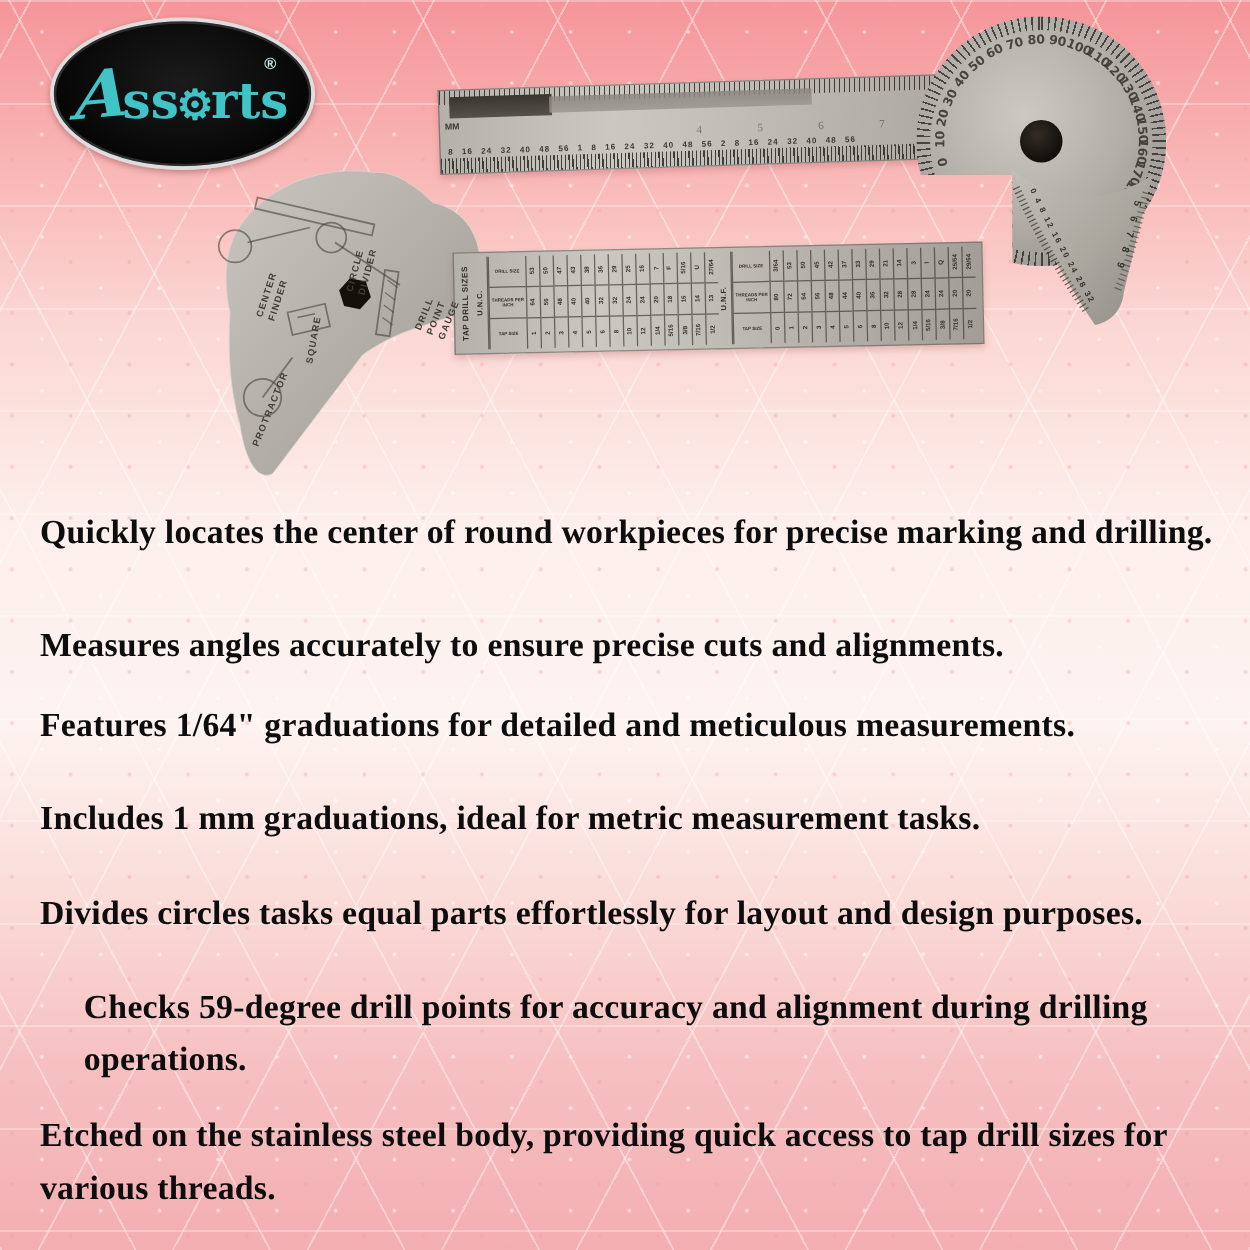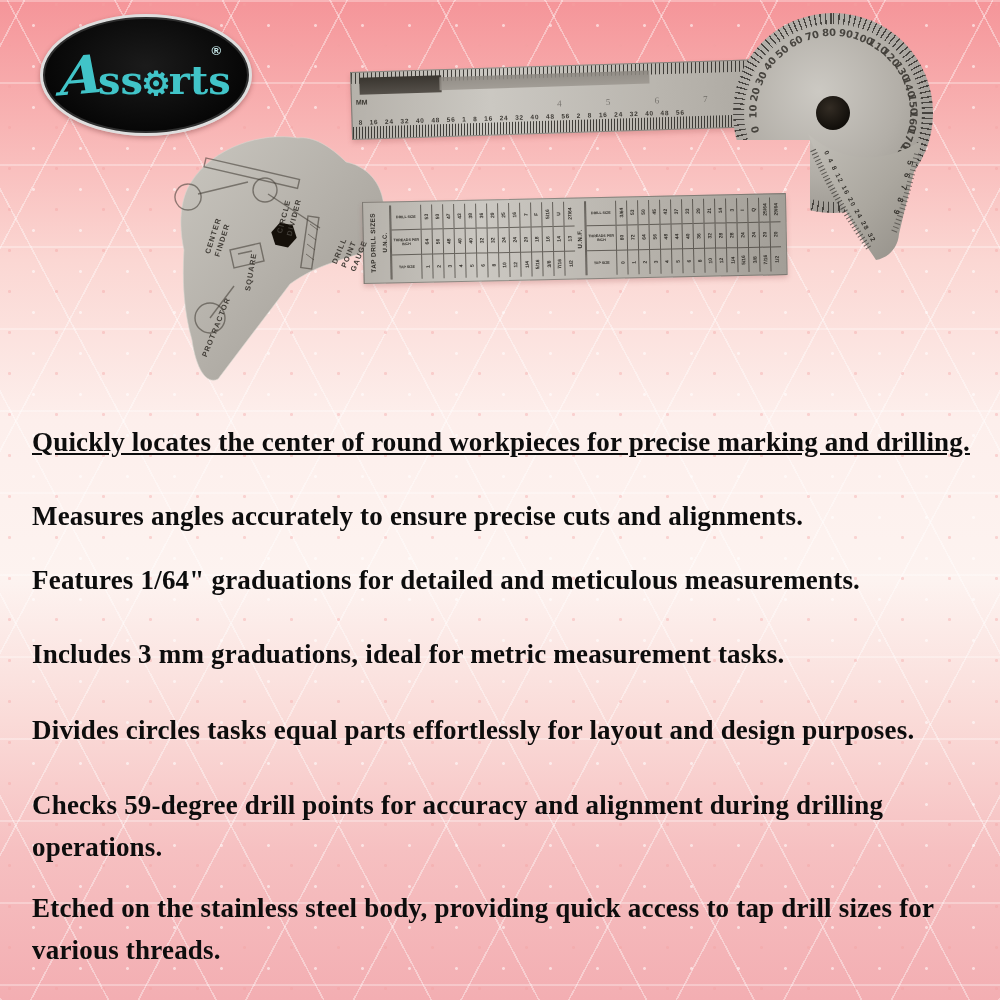--- a/index.html
+++ b/index.html
@@ -511,19 +511,19 @@
         <div class="tcell" data-name="tap-drill-cell">
           <span>20</span>
         </div>
         <div class="tcell" data-name="tap-drill-cell">
           <span>1/2</span>
         </div>
       </div>
     </div>
 </div>
 
-<p class="feature" data-name="feature-line" style="top:422px;text-decoration:underline;">Quickly locates the center of round workpieces for precise marking and drilling.</p>
+<p class="feature" data-name="feature-line" style="top:405px;">Quickly locates the center of round workpieces for precise marking and drilling.</p>
 <p class="feature" data-name="feature-line" style="top:496px;">Measures angles accurately to ensure precise cuts and alignments.</p>
 <p class="feature" data-name="feature-line" style="top:560px;">Features 1/64" graduations for detailed and meticulous  measurements.</p>
-<p class="feature" data-name="feature-line" style="top:634px;">Includes 3 mm graduations, ideal for metric measurement tasks.</p>
+<p class="feature" data-name="feature-line" style="top:634px;">Includes 1 mm graduations, ideal for metric measurement tasks.</p>
 <p class="feature" data-name="feature-line" style="top:710px;">Divides circles tasks equal parts effortlessly for layout and  design purposes.</p>
-<p class="feature" data-name="feature-line" style="top:785px;width:905px;">Checks 59-degree drill points for accuracy and alignment during drilling operations.</p>
+<p class="feature" data-name="feature-line" style="top:785px;width:905px;margin-left:35px;">Checks 59-degree drill points for accuracy and alignment during drilling operations.</p>
 <p class="feature" data-name="feature-line" style="top:888px;width:950px;">Etched on the stainless steel body, providing quick access to tap drill sizes for various threads.</p>
 
 </body></html>

